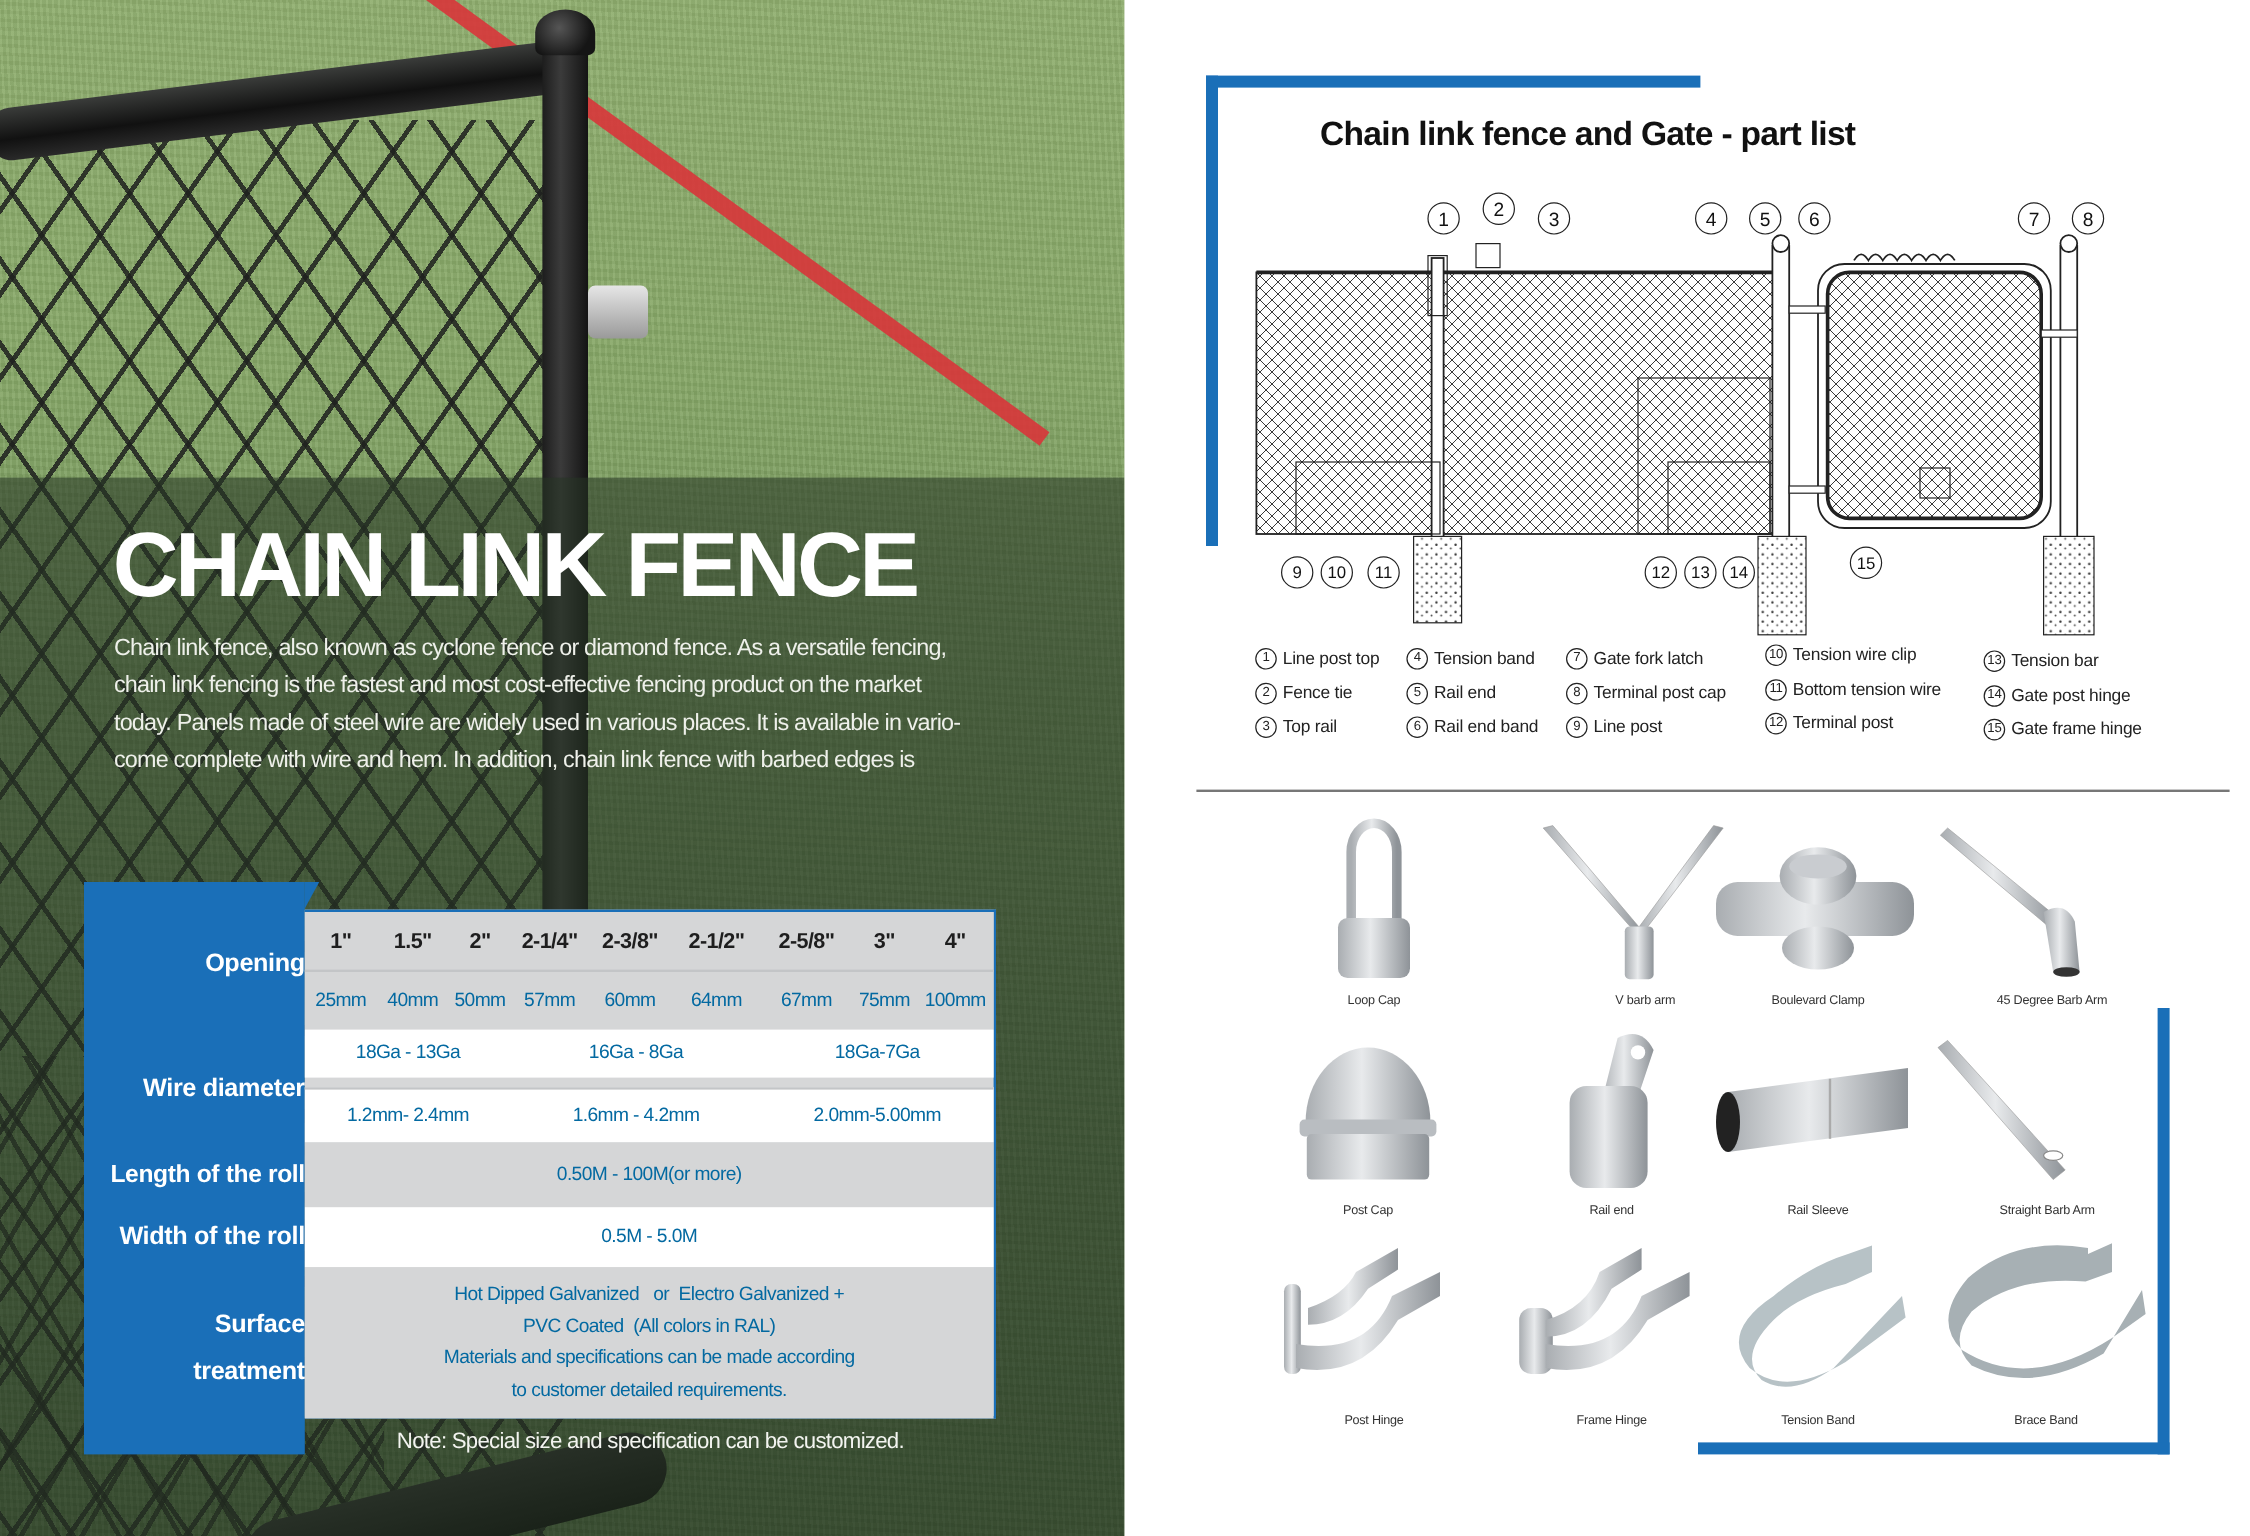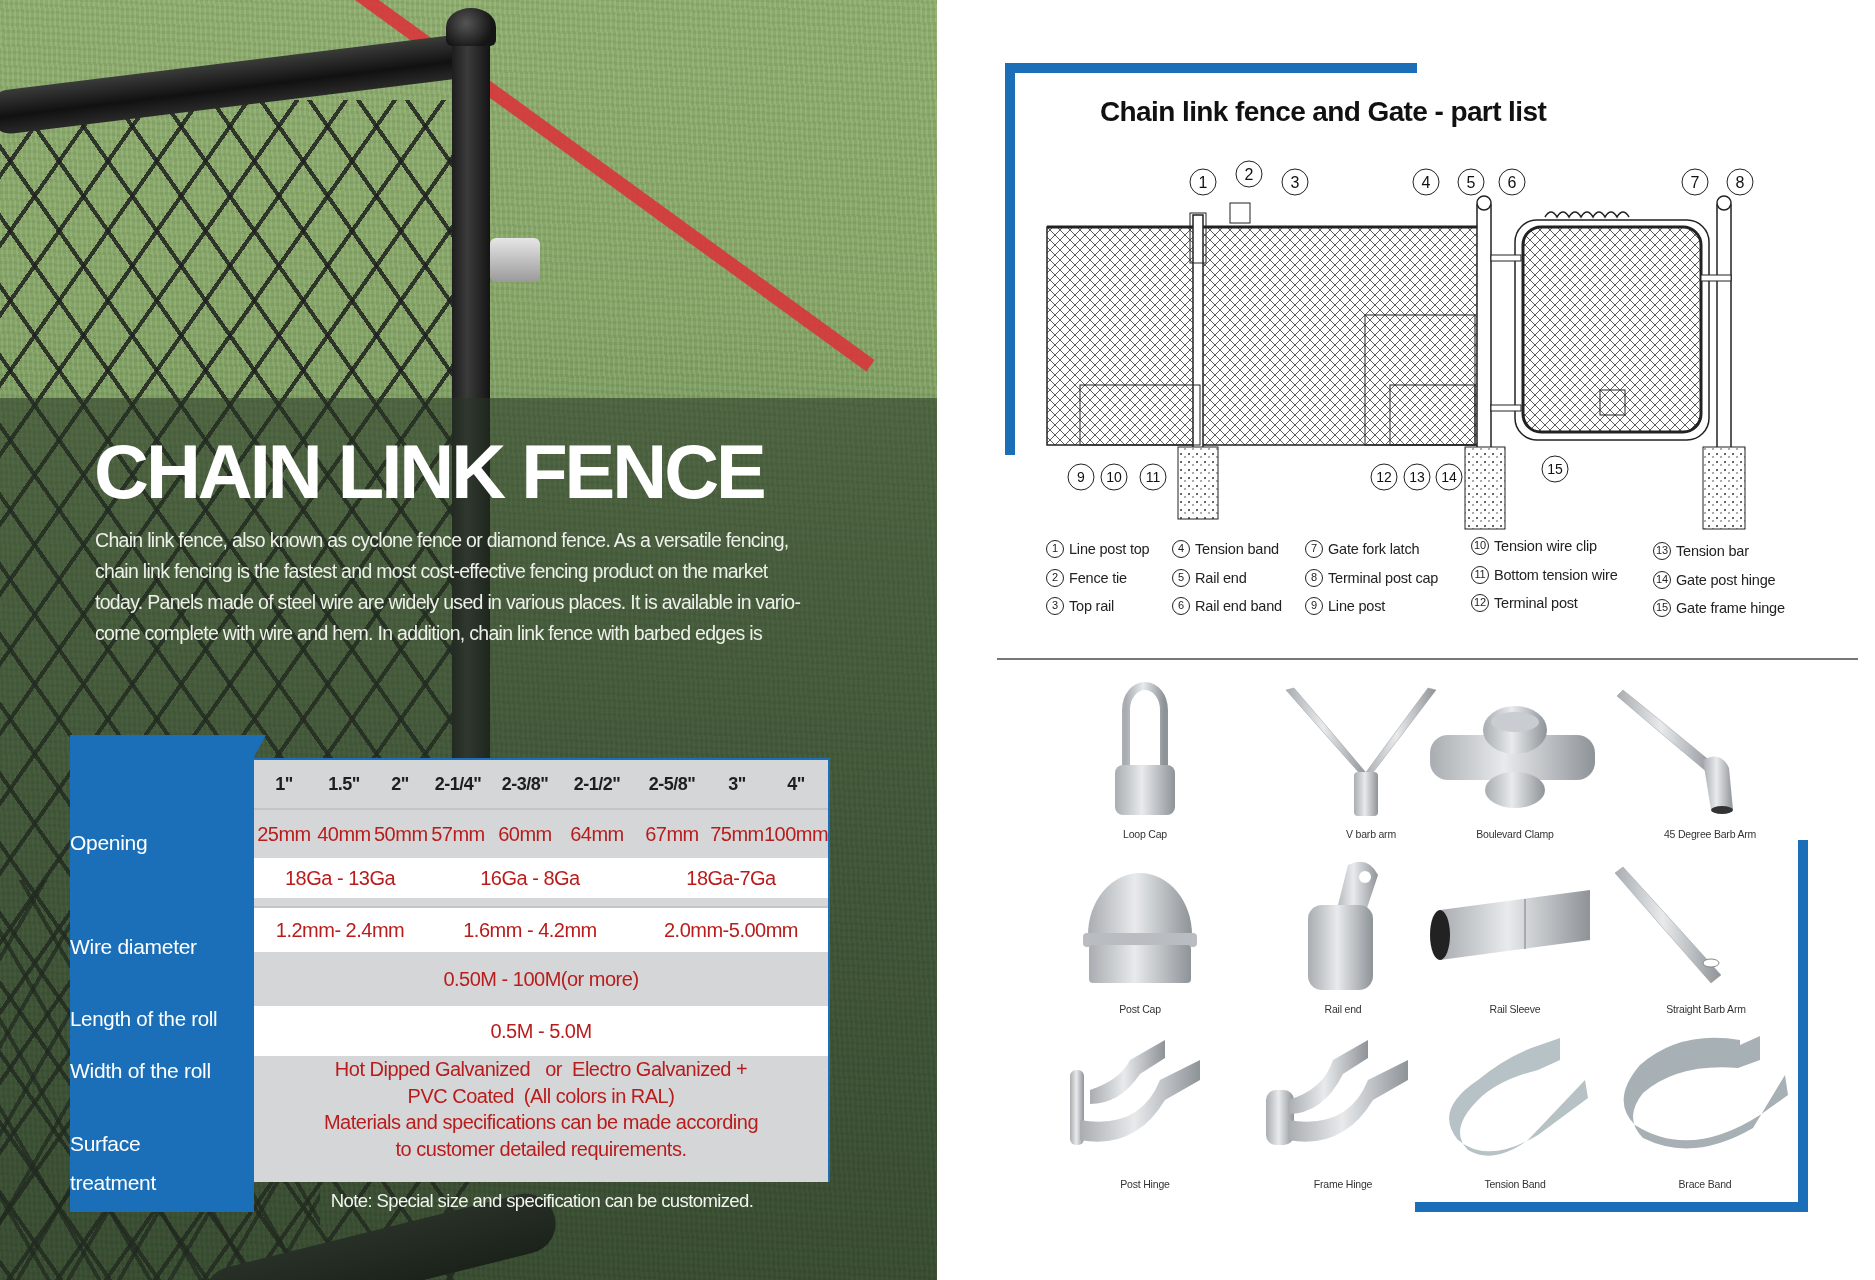--- a/index.html
+++ b/index.html
@@ -76,32 +76,32 @@
   
   .spec-labels {
     position: absolute; left: 70px; top: 735px; width: 184px; height: 477px;
     background: #1a6fb8;
   }
   .spec-labels::after {
     content: ""; position: absolute; right: -12px; top: 0; width: 0; height: 0;
     border-left: 12px solid #1a6fb8; border-bottom: 22px solid transparent;
   }
   .spec-label {
-    position: absolute; left: 0; width: 184px; text-align: left;
-    color: #ffffff; font-weight: 400; font-size: 21px; line-height: 24px; letter-spacing: -0.3px; margin-top: 40px;
+    position: absolute; left: 0; width: 184px; text-align: right;
+    color: #ffffff; font-weight: 700; font-size: 21px; line-height: 24px; letter-spacing: -0.3px;
   }
   .spec-grid {
     position: absolute; left: 254px; top: 758px; width: 576px; height: 424px;
     border: 2px solid #1a6fb8; border-left: none; background: #d6d7d8;
   }
   .row { position: absolute; left: 0; width: 574px; display: flex; align-items: center; }
   .row.grey { background: #d5d6d7; }
   .row.white { background: #ffffff; }
   .row.sep { border-top: 2px solid #c3c5c7; }
-  .cell { text-align: center; color: #b91c1c; font-size: 20px; letter-spacing: -0.5px; white-space: nowrap; }
+  .cell { text-align: center; color: #0369a1; font-size: 16px; letter-spacing: -0.5px; white-space: nowrap; }
   .cell.bold { font-weight: 700; color: #1e1e1e; font-size: 18px; }
   .spec-note {
     position: absolute; left: 254px; top: 1190px; width: 576px; text-align: center;
     color: #f3f4f0; font-size: 18.5px; letter-spacing: -0.6px;
   }
 
   
   .bracket-top { position: absolute; left: 1005px; top: 63px; width: 412px; height: 10px; background: #1a6fb8; }
   .bracket-left { position: absolute; left: 1005px; top: 63px; width: 10px; height: 392px; background: #1a6fb8; }
   .diagram-title {
@@ -202,21 +202,21 @@
   </div>
 
   <div class="row grey" style="top:192px; height:54px">
     <div class="cell" style="width:574px">0.50M - 100M(or more)</div>
   </div>
 
   <div class="row white" style="top:246px; height:50px">
     <div class="cell" style="width:574px">0.5M - 5.0M</div>
   </div>
 
-  <div class="row grey" style="top:296px; height:126px; flex-direction:column; justify-content:flex-start; line-height:26.5px">
+  <div class="row grey" style="top:296px; height:126px; flex-direction:column; justify-content:center; line-height:26.5px">
     <div class="cell" style="white-space:pre">Hot Dipped Galvanized   or  Electro Galvanized +</div>
     <div class="cell" style="white-space:pre">PVC Coated  (All colors in RAL)</div>
     <div class="cell">Materials and specifications can be made according</div>
     <div class="cell">to customer detailed requirements.</div>
   </div>
 </div>
 <div class="spec-note">Note: Special size and specification can be customized.</div>
 
 <div class="bracket-top"></div>
 <div class="bracket-left"></div>

